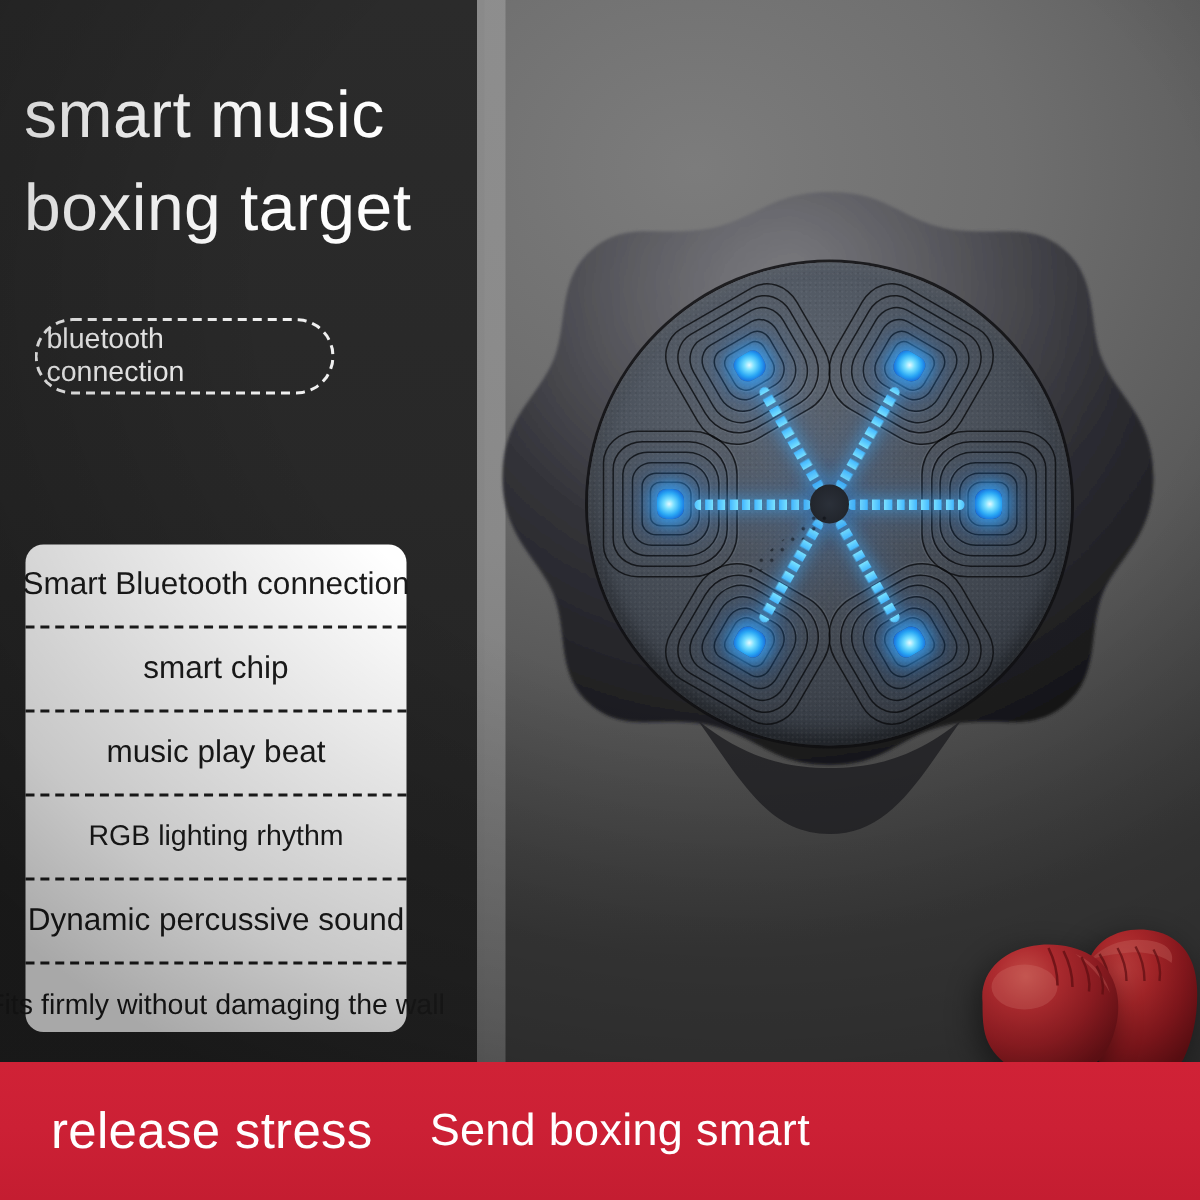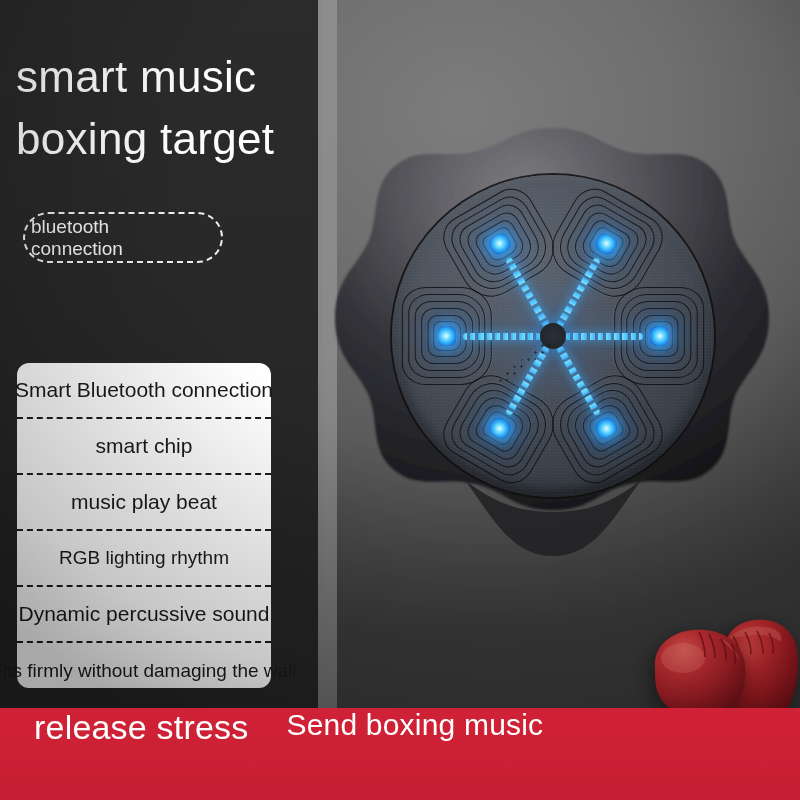--- a/index.html
+++ b/index.html
@@ -251,20 +251,21 @@
     left: 0;
     top: 708px;
     width: 800px;
     height: 92px;
     background: linear-gradient(180deg, #d02236 0%, #cc2035 48%, #c41d31 100%);
   }
   .banner-inner {
     position: absolute;
     inset: 0;
     display: flex;
+    align-items: center;
   }
   .banner-primary {
     color: #ffffff;
     font-size: 34px;
     margin-left: 34px;
     letter-spacing: .2px;
     white-space: nowrap;
   }
   .banner-secondary {
     color: #ffffff;
@@ -504,17 +505,17 @@
       <rect x="28" y="88" width="50" height="17" rx="5" fill="#1d1718"></rect>
       <rect x="30" y="90" width="46" height="5" rx="3" fill="#3d3132" opacity=".7"></rect>
     </svg>
   </div>
 
   <div class="bg-vignette"></div>
 
   <div class="banner">
     <div class="banner-inner">
       <span class="banner-primary">release stress</span>
-      <span class="banner-secondary">Send boxing music</span>
+      <span class="banner-secondary">Send boxing smart</span>
     </div>
   </div>
 
 </div>
 
 </body></html>

